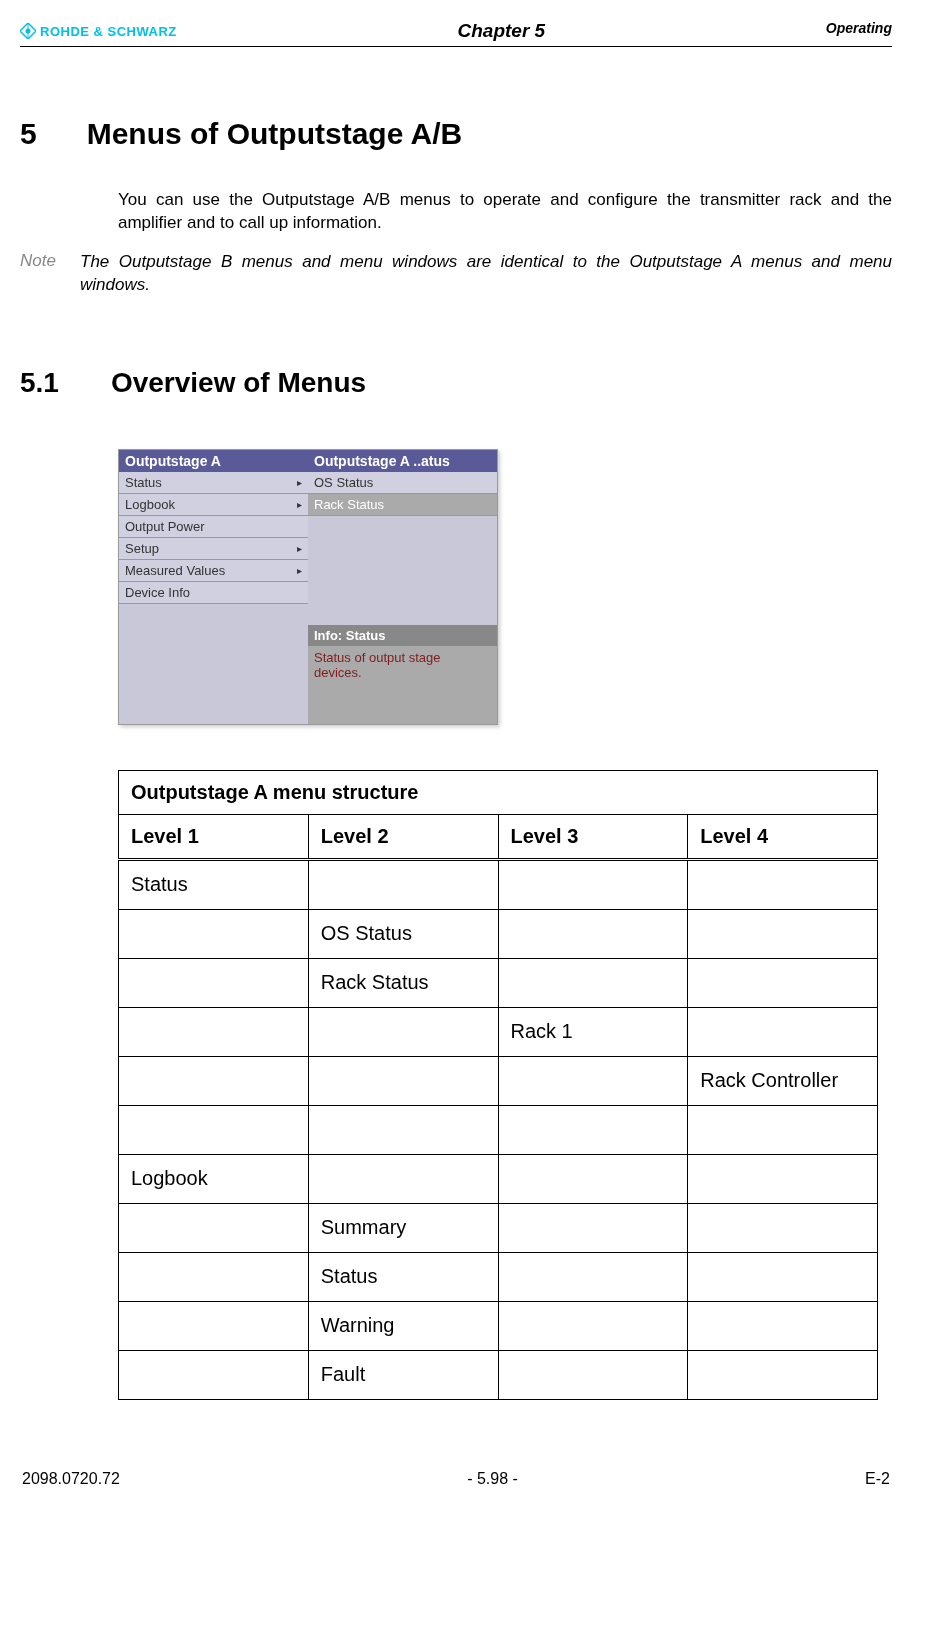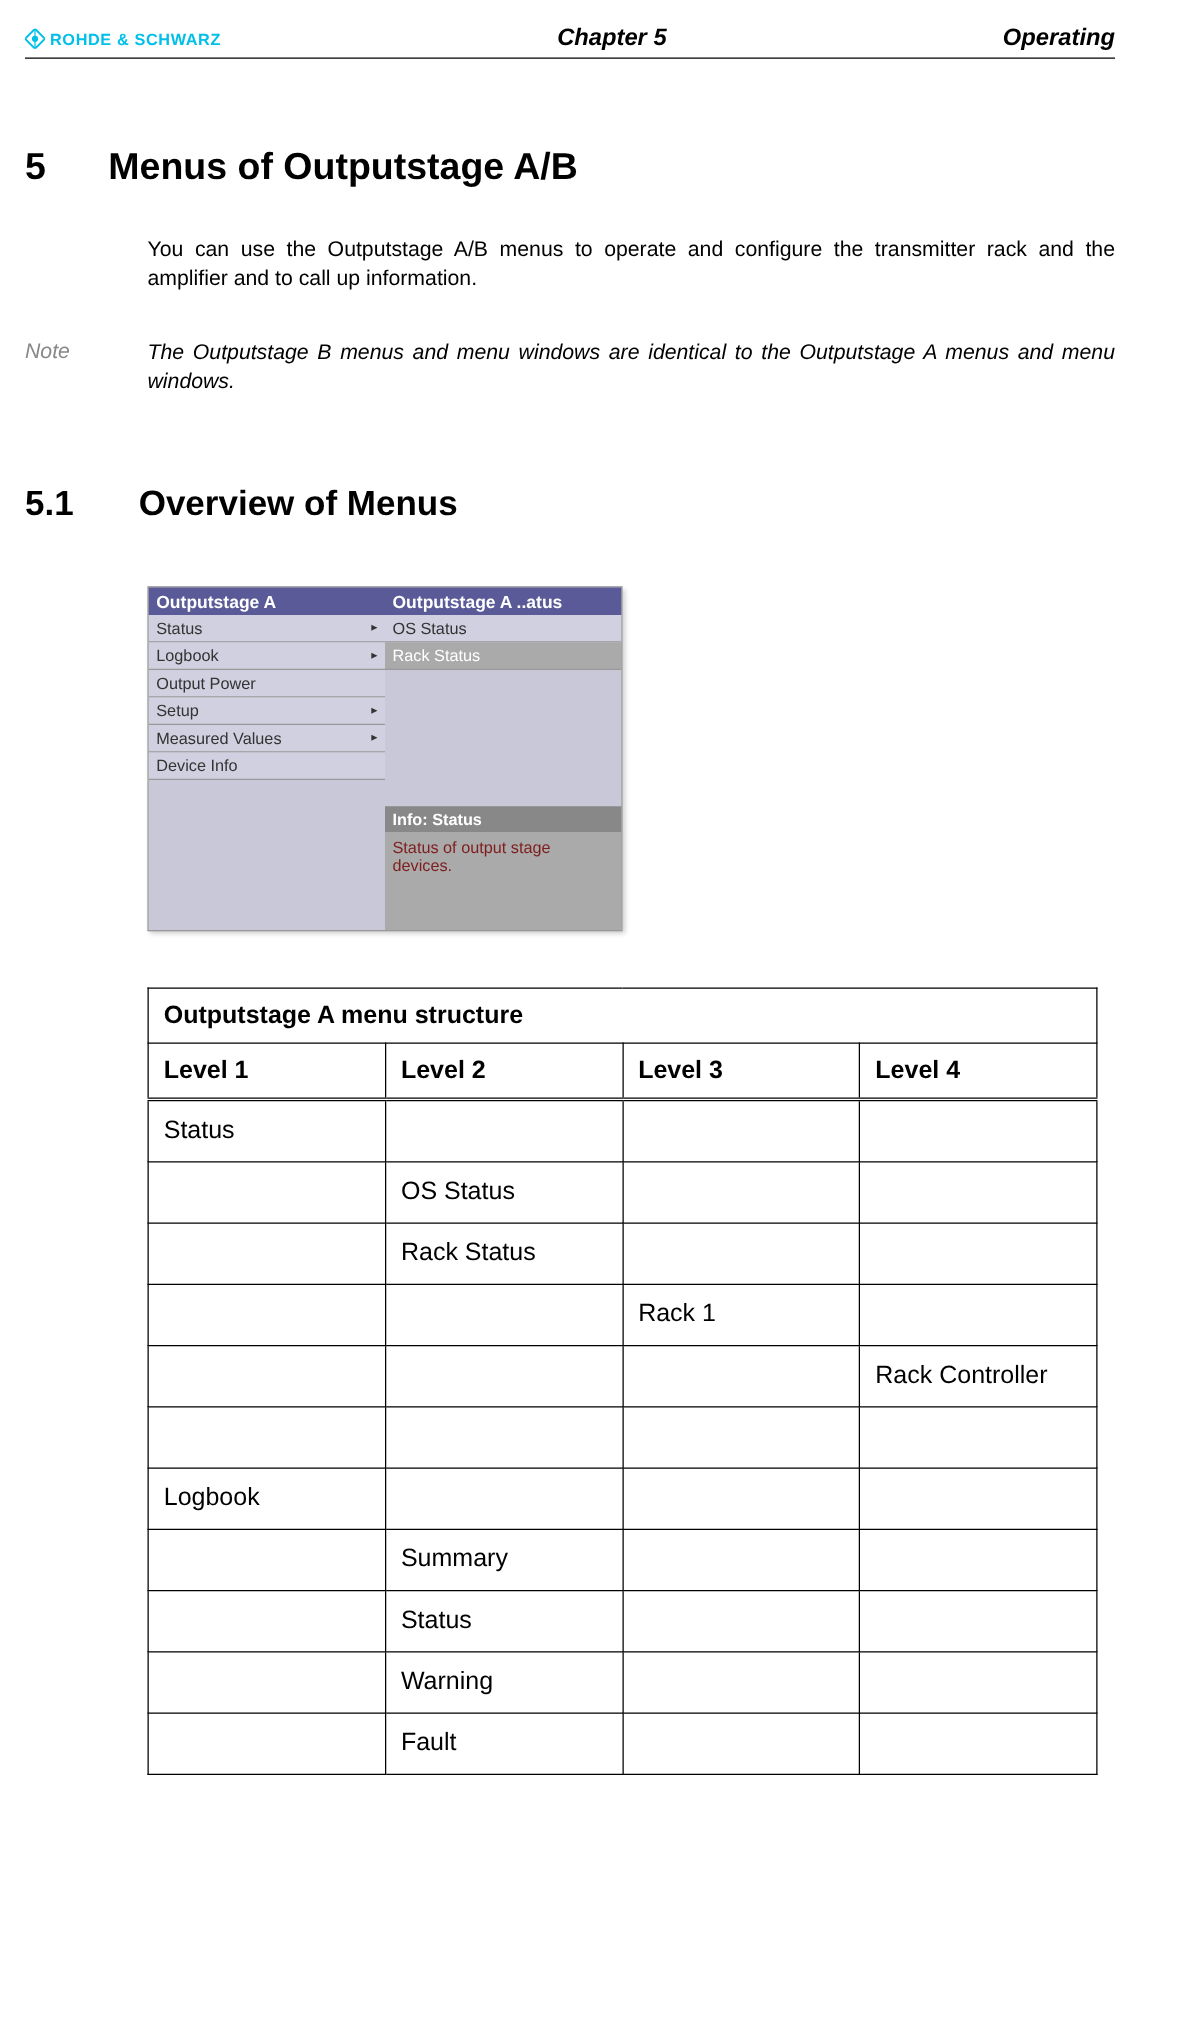--- a/index.html
+++ b/index.html
@@ -35,39 +35,38 @@
   }
   .logo-diamond svg { display:block; }
   .header-center {
     font-style: italic;
     font-weight: bold;
     font-size: 19px;
   }
   .header-right {
     font-style: italic;
     font-weight: bold;
-    font-size: 19px;
+    font-size: 14px;
   }
   .h1-row {
     display: flex;
     gap: 50px;
     margin-top: 70px;
     font-size: 30px;
     font-weight: bold;
   }
   .body-para {
     margin: 38px 0 0 98px;
     font-size: 17px;
     line-height: 1.35;
     text-align: justify;
   }
   .note-row {
     display: flex;
-    margin-top: 36px;
-    gap: 38px;
+    margin-top: 16px;
   }
   .note-label {
     font-style: italic;
     color: #888;
     font-size: 17px;
     width: 60px;
     flex-shrink: 0;
   }
   .note-text {
     font-style: italic;
@@ -324,14 +323,19 @@
         </tr>
     <tr>
           <td></td>
           <td>Fault</td>
           <td></td>
           <td></td>
         </tr>
   </tbody>
     </table>
 
+  <div class="footer">
+    <span>2098.0720.72</span>
+    <span>- 5.98 -</span>
+    <span>E-2</span>
+  </div>
 
 </div>
 
 </body></html>

